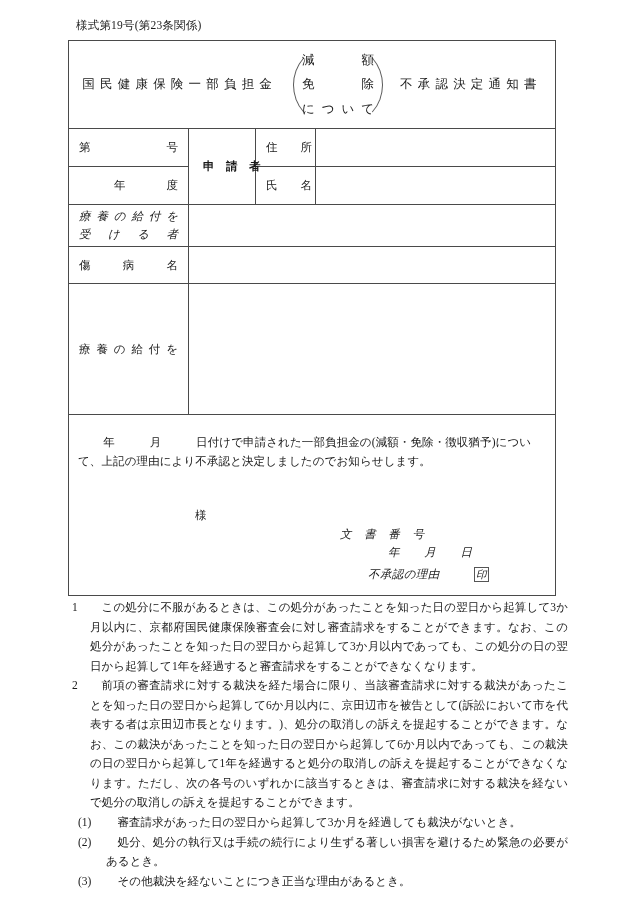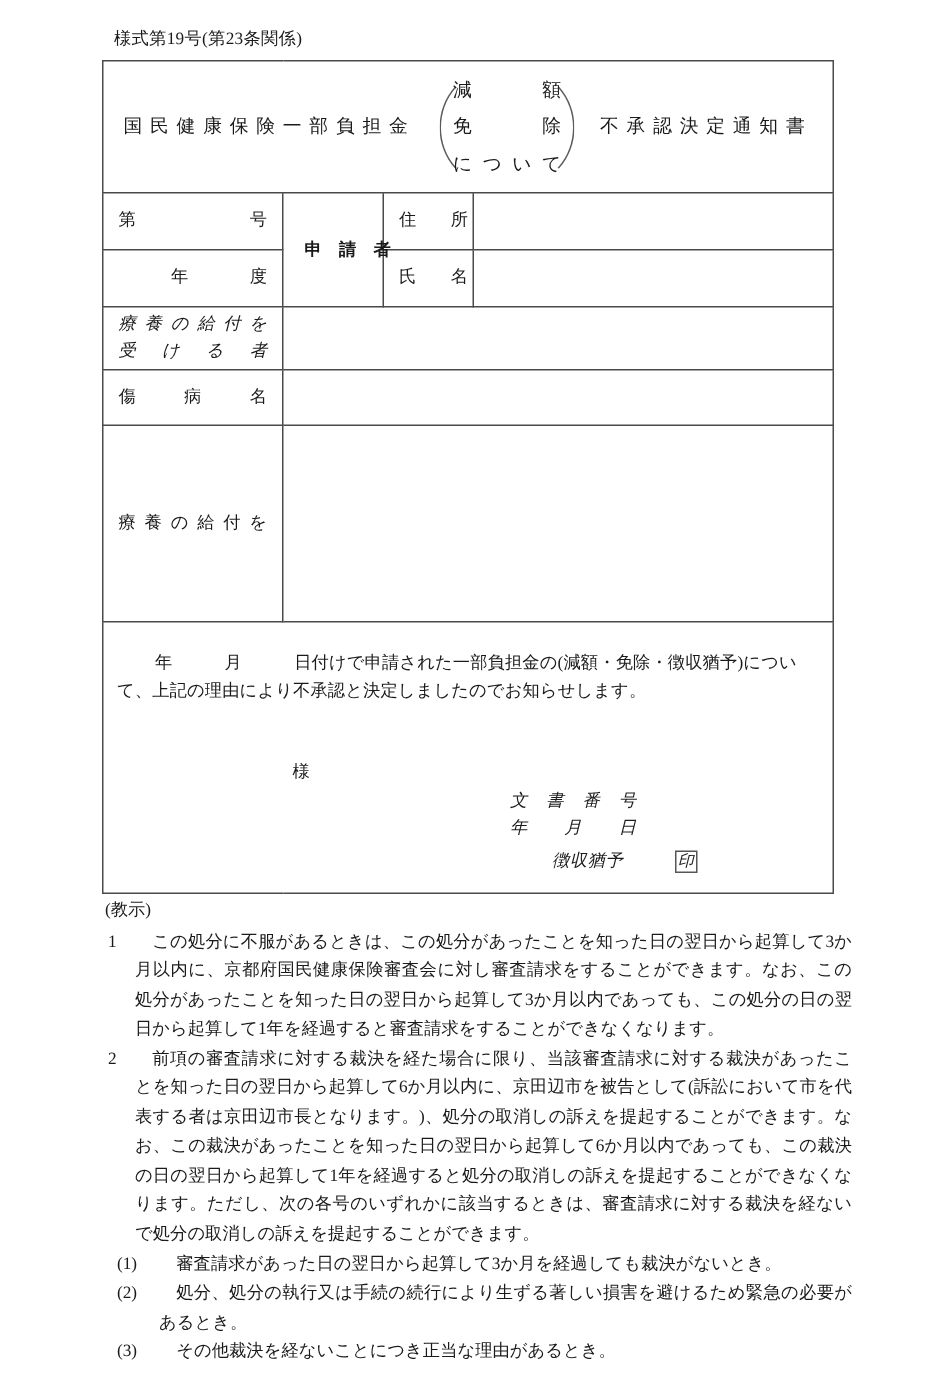--- a/index.html
+++ b/index.html
@@ -187,20 +187,21 @@
     text-justify: inter-character;
     white-space: nowrap;
   }
   .sig-date {
     display: block;
     width: 84px;
     text-align: justify;
     text-align-last: justify;
     text-justify: inter-character;
     white-space: nowrap;
+    margin-left: 48px;
   }
   .sig-mayor-line {
     display: flex;
     align-items: center;
     padding-left: 28px;
     margin-top: 4px;
   }
   .sig-mayor {
     letter-spacing: 0.4px;
     white-space: nowrap;
@@ -344,31 +345,30 @@
       <tr>
         <td class="r-notice notice-cell" colspan="4">
           <p class="notice-p">年　　　月　　　日付けで申請された一部負担金の(減額・免除・徴収猶予)について、上記の理由により不承認と決定しましたのでお知らせします。</p>
           <div class="sama-line">
             <span>様</span>
           </div>
           <div class="sig-block">
             <span class="sig-docnum">文　書　番　号</span>
             <span class="sig-date">年　　月　　日</span>
             <span class="sig-mayor-line">
-              <span class="sig-mayor">徴収猶予</span>
+              <span class="sig-mayor">不承認の理由</span>
               <span class="seal-box">印</span>
             </span>
           </div>
         </td>
       </tr>
     </tbody>
   </table>
 
   <div class="instructions">
-    <p class="ins-head">(教示)</p>
 
     <div class="ins-item">
       <span class="ins-num">1</span>
       <span class="ins-body">この処分に不服があるときは、この処分があったことを知った日の翌日から起算して3か月以内に、京都府国民健康保険審査会に対し審査請求をすることができます。なお、この処分があったことを知った日の翌日から起算して3か月以内であっても、この処分の日の翌日から起算して1年を経過すると審査請求をすることができなくなります。</span>
     </div>
 
     <div class="ins-item">
       <span class="ins-num">2</span>
       <span class="ins-body">前項の審査請求に対する裁決を経た場合に限り、当該審査請求に対する裁決があったことを知った日の翌日から起算して6か月以内に、京田辺市を被告として(訴訟において市を代表する者は京田辺市長となります。)、処分の取消しの訴えを提起することができます。なお、この裁決があったことを知った日の翌日から起算して6か月以内であっても、この裁決の日の翌日から起算して1年を経過すると処分の取消しの訴えを提起することができなくなります。ただし、次の各号のいずれかに該当するときは、審査請求に対する裁決を経ないで処分の取消しの訴えを提起することができます。</span>
     </div>

